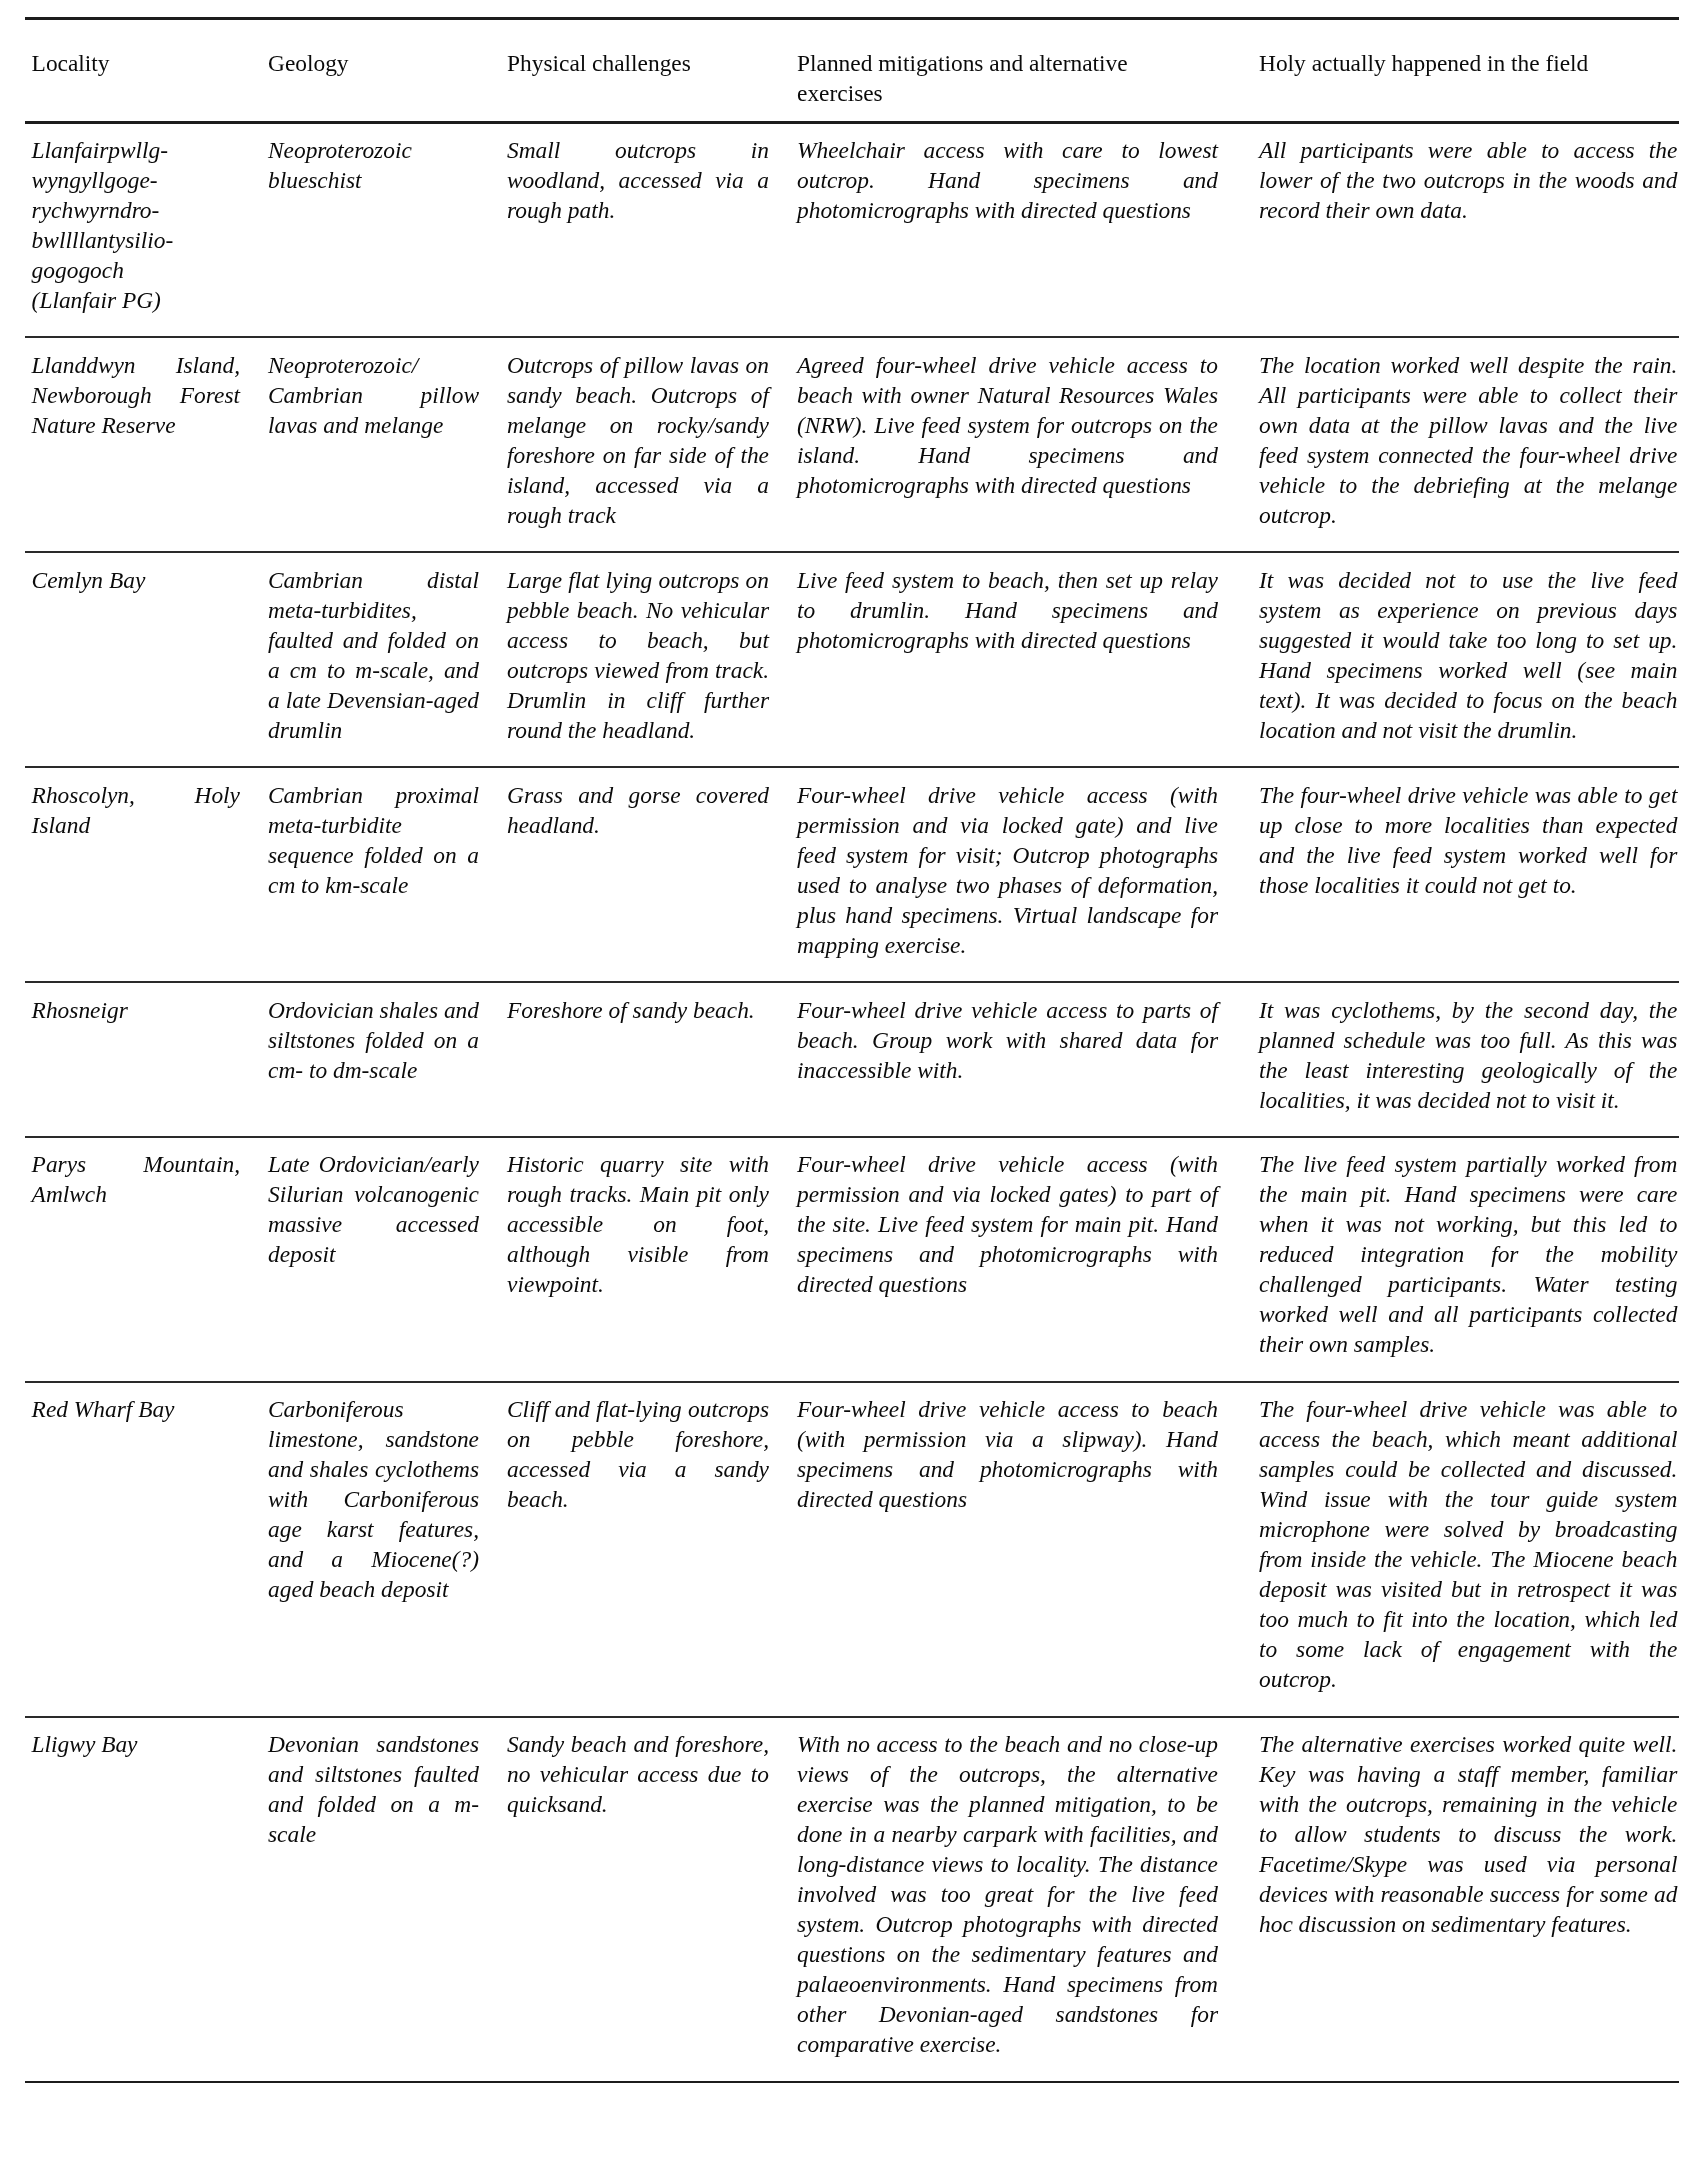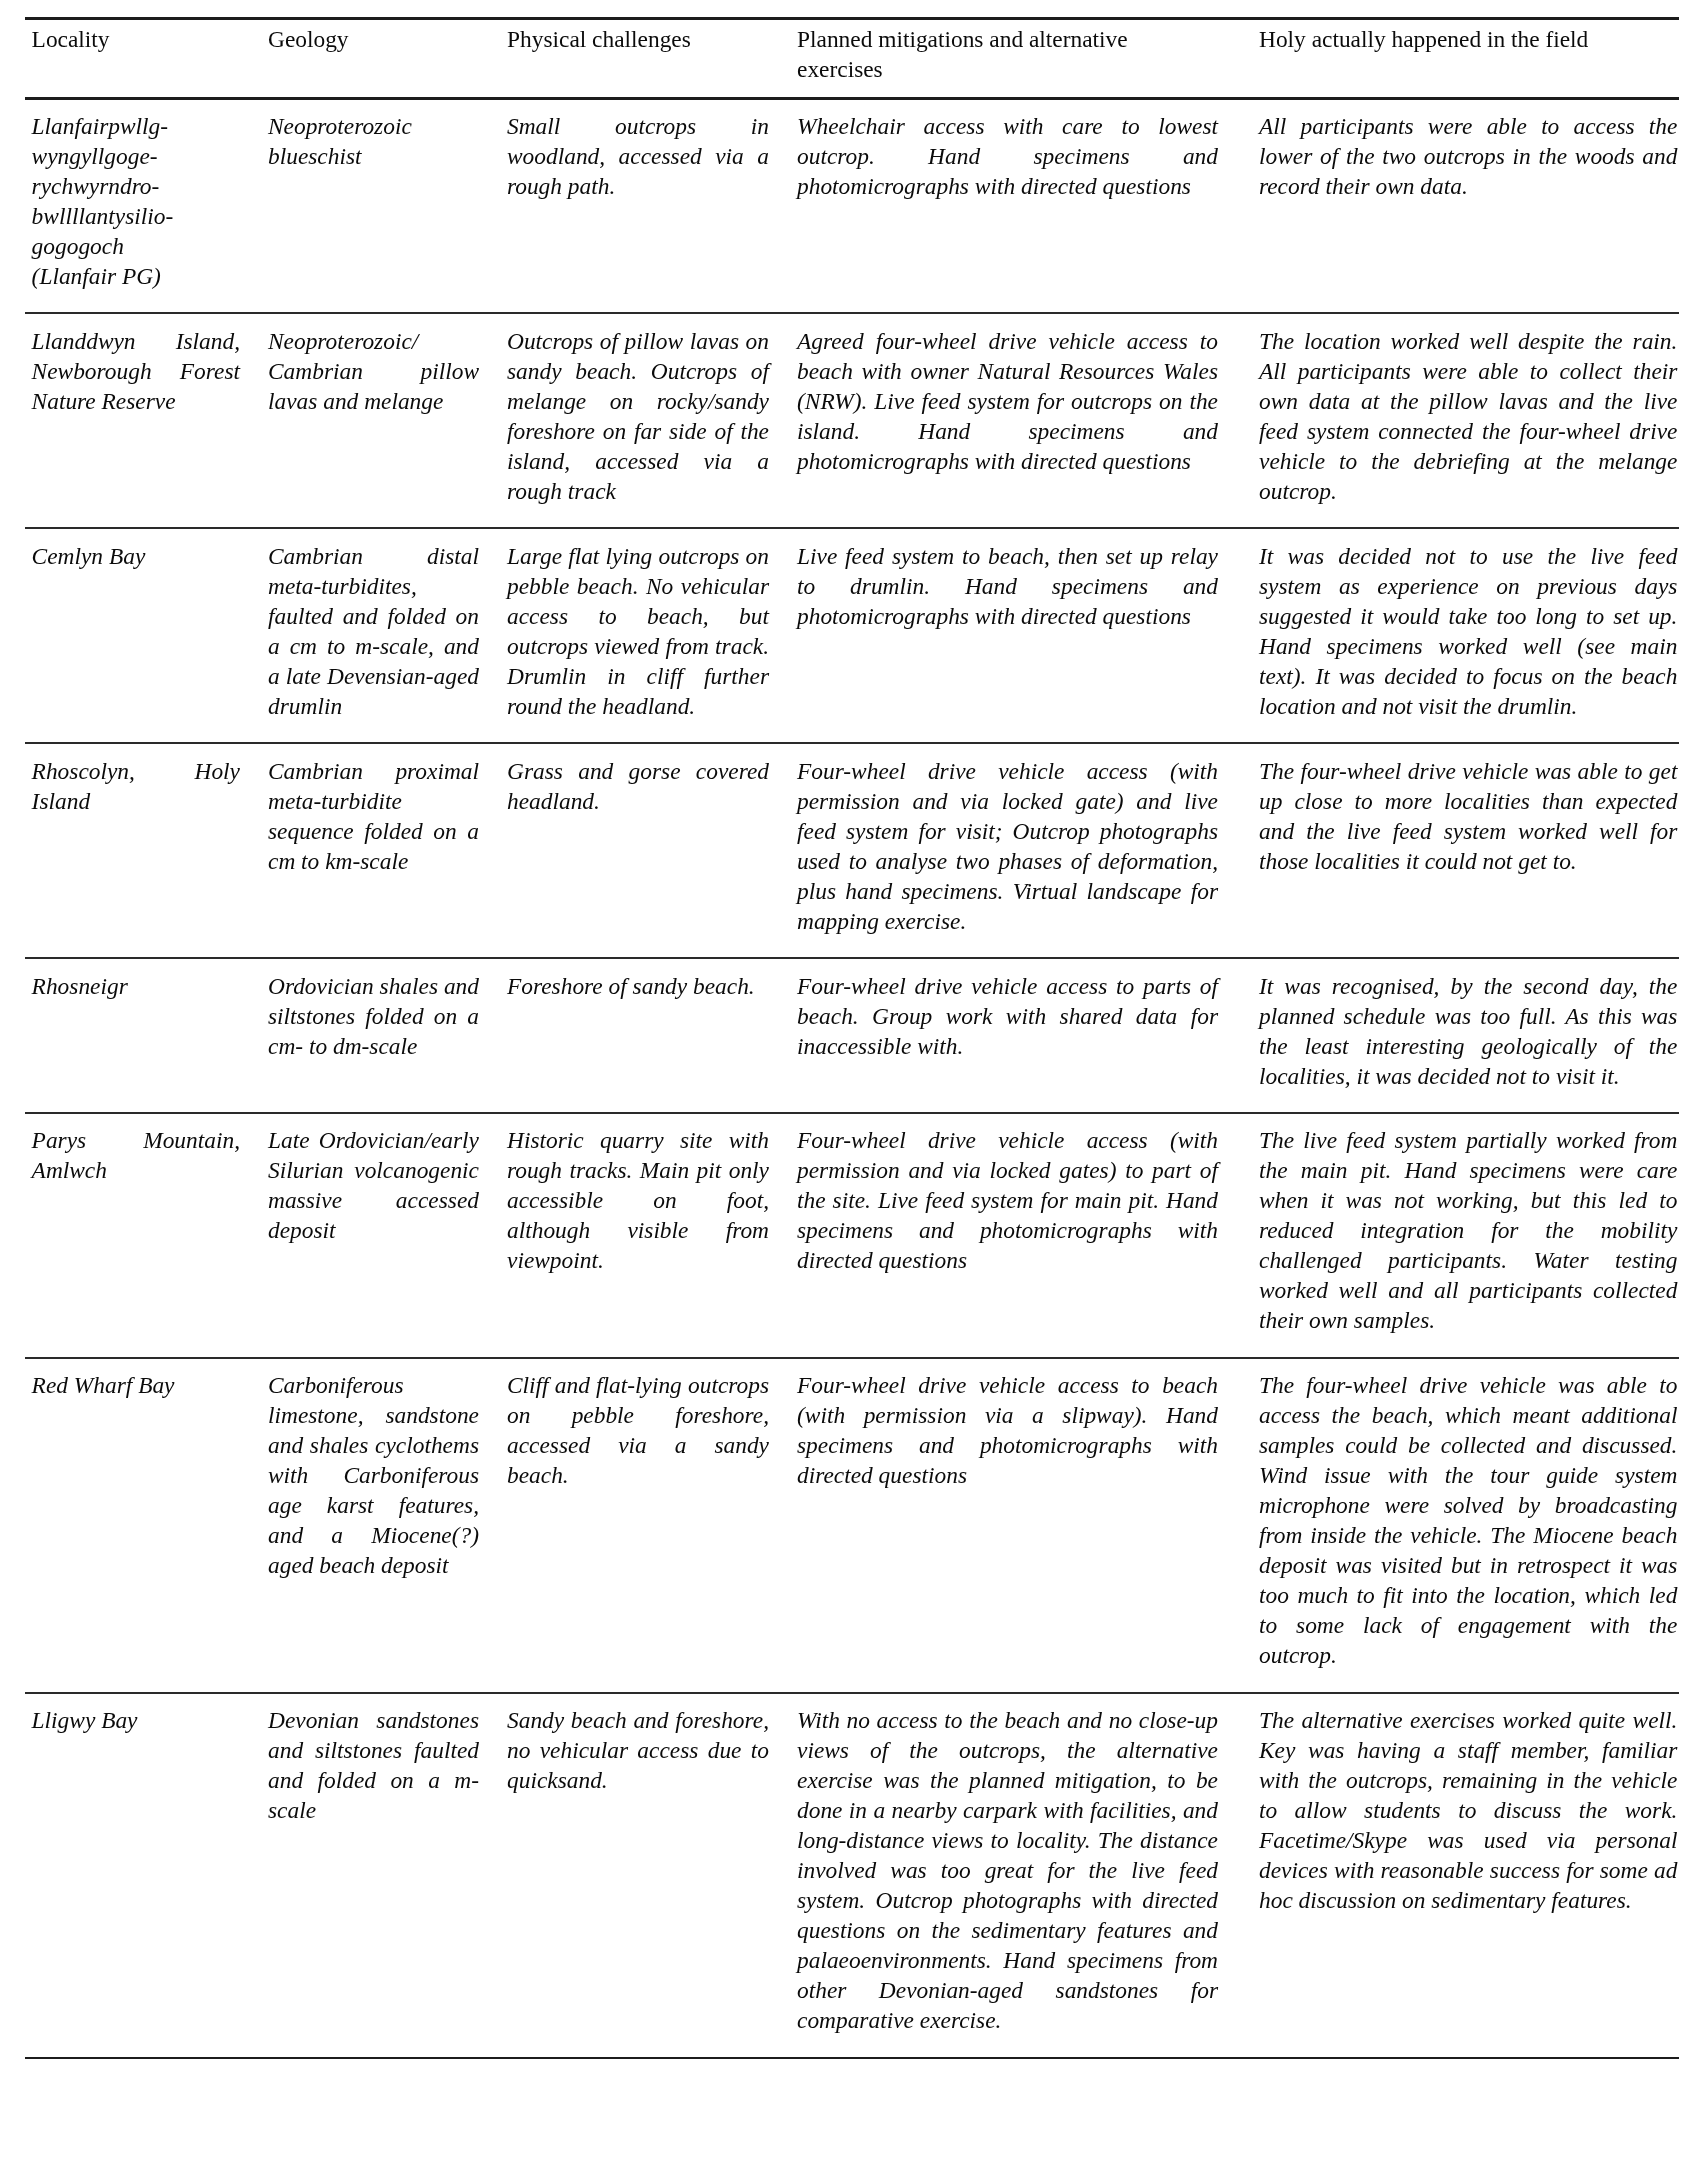--- a/index.html
+++ b/index.html
@@ -29,21 +29,21 @@
   thead tr {
     border-bottom: 3.3px solid #1c1c1c;
   }
   tbody tr + tr {
     border-top: 2.5px solid #2a2a2a;
   }
   th {
     font-weight: normal;
     text-align: left;
     vertical-align: top;
-    padding: 4px 28px 13px 0;
+    padding: 28px 28px 13px 0;
   }
   td {
     vertical-align: top;
     text-align: justify;
     white-space: pre-line;
     padding: 11.5px 28px 21.4px 0;
     font-style: italic;
   }
   th.c1, td.c1 { padding-left: 6.6px; }
   th.c5, td.c5 { padding-left: 13px; padding-right: 1.6px; }
@@ -102,21 +102,21 @@
         <td class="c2">Cambrian proximal meta-turbidite sequence folded on a cm to km-scale</td>
         <td class="c3">Grass and gorse covered headland.</td>
         <td class="c4">Four-wheel drive vehicle access (with permission and via locked gate) and live feed system for visit; Outcrop photographs used to analyse two phases of deformation, plus hand specimens. Virtual landscape for mapping exercise.</td>
         <td class="c5">The four-wheel drive vehicle was able to get up close to more localities than expected and the live feed system worked well for those localities it could not get to.</td>
       </tr>
       <tr>
         <td class="c1">Rhosneigr</td>
         <td class="c2">Ordovician shales and siltstones folded on a cm- to dm-scale</td>
         <td class="c3">Foreshore of sandy beach.</td>
         <td class="c4">Four-wheel drive vehicle access to parts of beach. Group work with shared data for inaccessible with.</td>
-        <td class="c5">It was recognised, by the second day, the planned schedule was too full. As this was the least interesting geologically of the localities, it was decided not to visit it.</td>
+        <td class="c5">It was cyclothems, by the second day, the planned schedule was too full. As this was the least interesting geologically of the localities, it was decided not to visit it.</td>
       </tr>
       <tr>
         <td class="c1">Parys Mountain, Amlwch</td>
         <td class="c2">Late Ordovician/early Silurian volcanogenic massive accessed deposit</td>
         <td class="c3">Historic quarry site with rough tracks. Main pit only accessible on foot, although visible from viewpoint.</td>
         <td class="c4">Four-wheel drive vehicle access (with permission and via locked gates) to part of the site. Live feed system for main pit. Hand specimens and photomicrographs with directed questions</td>
         <td class="c5">The live feed system partially worked from the main pit. Hand specimens were care when it was not working, but this led to reduced integration for the mobility challenged participants. Water testing worked well and all participants collected their own samples.</td>
       </tr>
       <tr>
         <td class="c1">Red Wharf Bay</td>

